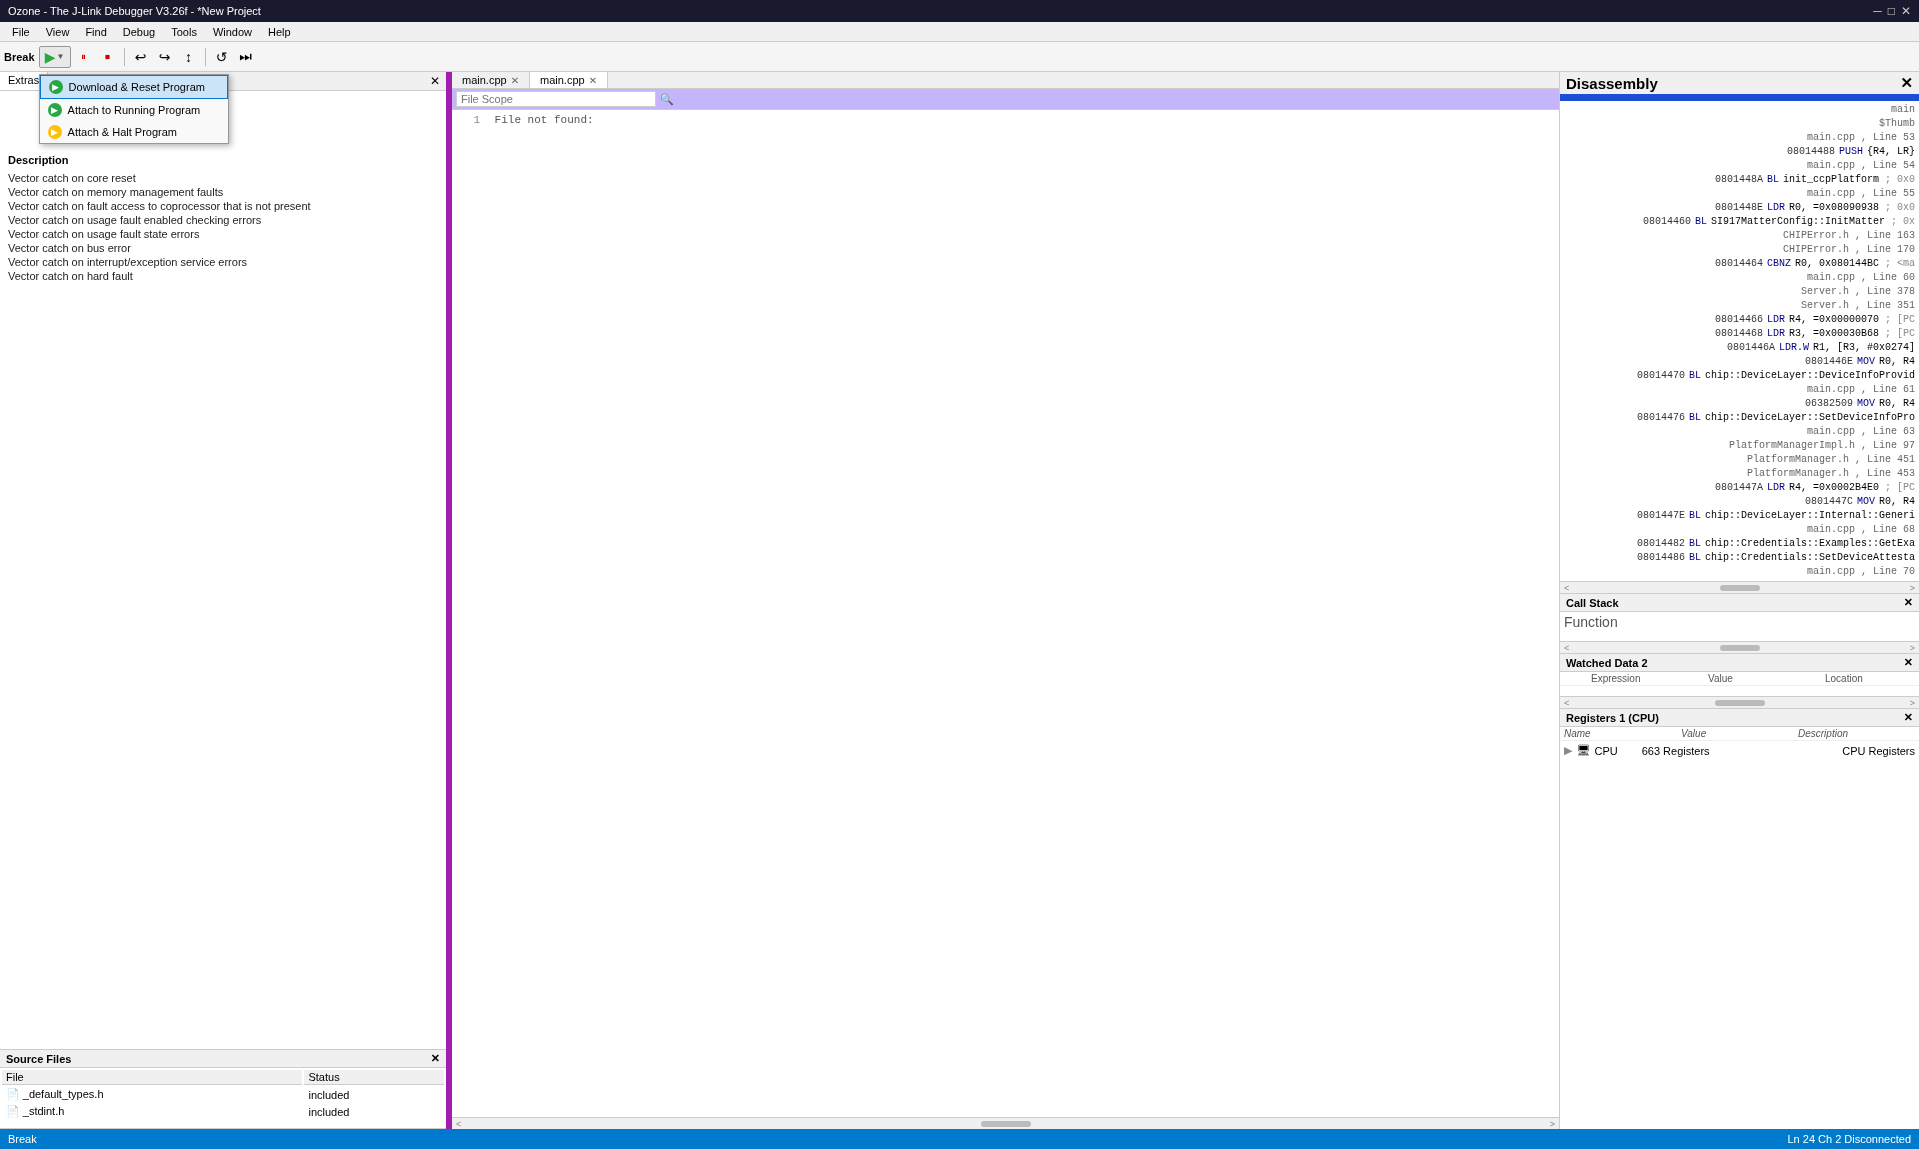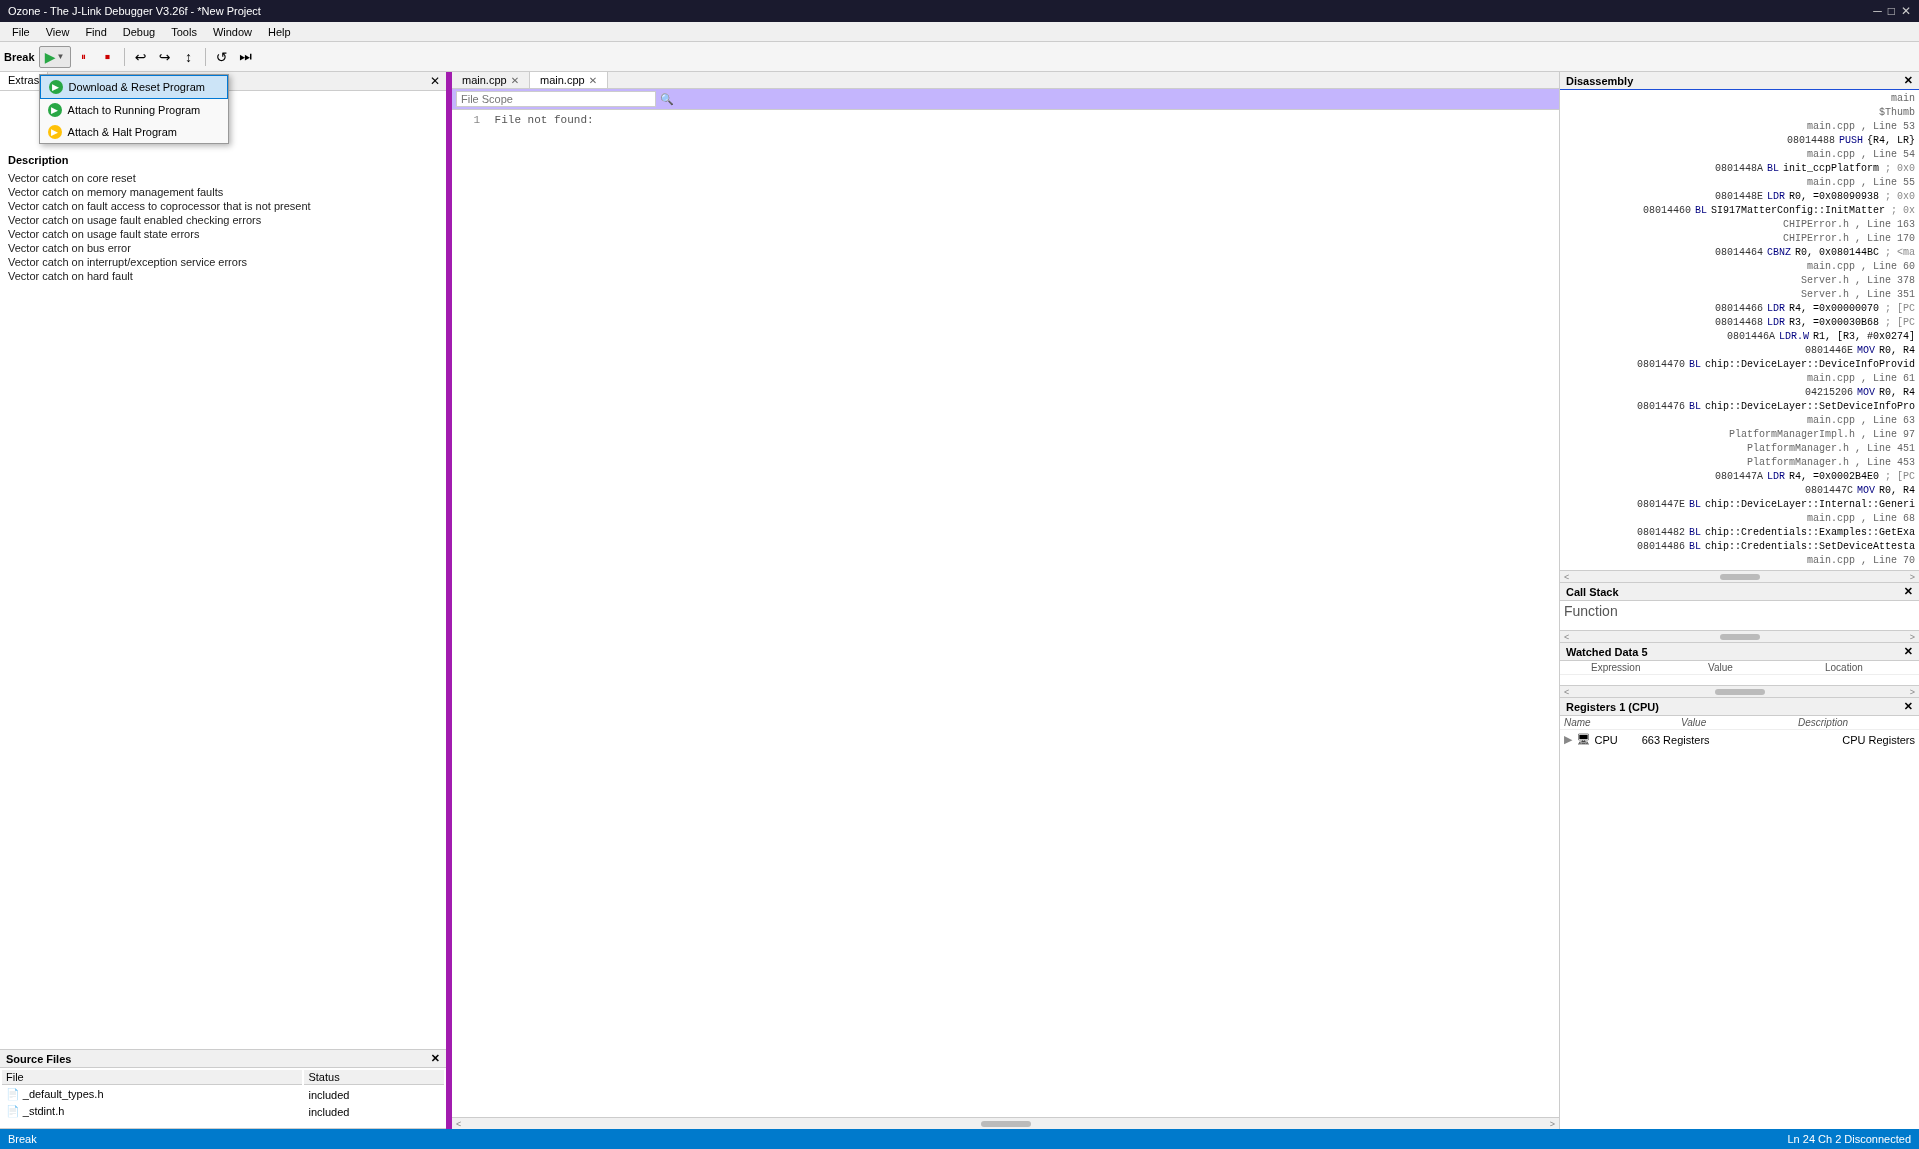--- a/index.html
+++ b/index.html
@@ -303,25 +303,25 @@
 
     
     .disassembly-section {
       flex: 0 0 430px;
       border-bottom: 1px solid #ccc;
       display: flex;
       flex-direction: column;
     }
     .disassembly-header {
       background: #f0f0f0;
-      border-bottom: 1px solid #1d4ed8;
-      display: flex;
-      align-items: center;
-      padding: 2px 6px;
-      font-size: 11px;
+      border-bottom: 7px solid #1d4ed8;
+      display: flex;
+      align-items: center;
+      padding: 2px 6px;
+      font-size: 15px;
       font-weight: bold;
     }
     .disassembly-content {
       flex: 1;
       overflow-y: auto;
       font-family: 'Courier New', monospace;
       font-size: 10px;
       padding: 2px 4px;
       background: #fff;
     }
@@ -629,21 +629,21 @@
         <div class="dis-line"><span class="dis-addr"> 08014464</span><span class="dis-mnem">CBNZ</span><span class="dis-op">R0, 0x080144BC</span><span style="color:#888;">  ; &lt;ma</span></div>
         <div class="dis-line comment">main.cpp , Line 60</div>
         <div class="dis-line comment">Server.h , Line 378</div>
         <div class="dis-line comment">Server.h , Line 351</div>
         <div class="dis-line"><span class="dis-addr"> 08014466</span><span class="dis-mnem">LDR</span><span class="dis-op">R4, =0x00000070</span><span style="color:#888;">  ; [PC</span></div>
         <div class="dis-line"><span class="dis-addr"> 08014468</span><span class="dis-mnem">LDR</span><span class="dis-op">R3, =0x00030B68</span><span style="color:#888;">  ; [PC</span></div>
         <div class="dis-line"><span class="dis-addr"> 0801446A</span><span class="dis-mnem">LDR.W</span><span class="dis-op">R1, [R3, #0x0274]</span></div>
         <div class="dis-line"><span class="dis-addr"> 0801446E</span><span class="dis-mnem">MOV</span><span class="dis-op">R0, R4</span></div>
         <div class="dis-line"><span class="dis-addr"> 08014470</span><span class="dis-mnem">BL</span><span class="dis-op">chip::DeviceLayer::DeviceInfoProvid</span></div>
         <div class="dis-line comment">main.cpp , Line 61</div>
-        <div class="dis-line"><span class="dis-addr"> 04215206</span><span class="dis-mnem">MOV</span><span class="dis-op">R0, R4</span></div>
+        <div class="dis-line"><span class="dis-addr"> 06382509</span><span class="dis-mnem">MOV</span><span class="dis-op">R0, R4</span></div>
         <div class="dis-line"><span class="dis-addr"> 08014476</span><span class="dis-mnem">BL</span><span class="dis-op">chip::DeviceLayer::SetDeviceInfoPro</span></div>
         <div class="dis-line comment">main.cpp , Line 63</div>
         <div class="dis-line comment">PlatformManagerImpl.h , Line 97</div>
         <div class="dis-line comment">PlatformManager.h , Line 451</div>
         <div class="dis-line comment">PlatformManager.h , Line 453</div>
         <div class="dis-line"><span class="dis-addr"> 0801447A</span><span class="dis-mnem">LDR</span><span class="dis-op">R4, =0x0002B4E0</span><span style="color:#888;">  ; [PC</span></div>
         <div class="dis-line"><span class="dis-addr"> 0801447C</span><span class="dis-mnem">MOV</span><span class="dis-op">R0, R4</span></div>
         <div class="dis-line"><span class="dis-addr"> 0801447E</span><span class="dis-mnem">BL</span><span class="dis-op">chip::DeviceLayer::Internal::Generi</span></div>
         <div class="dis-line comment">main.cpp , Line 68</div>
         <div class="dis-line"><span class="dis-addr"> 08014482</span><span class="dis-mnem">BL</span><span class="dis-op">chip::Credentials::Examples::GetExa</span></div>
@@ -668,21 +668,21 @@
       </div>
       <div style="height:12px; background:#f0f0f0; border-top:1px solid #ccc; display:flex; align-items:center; justify-content:space-between; padding:0 4px;">
         <span style="font-size:9px; color:#888;">&lt;</span>
         <div style="width:40px; height:6px; background:#bbb; border-radius:3px;"></div>
         <span style="font-size:9px; color:#888;">&gt;</span>
       </div>
     </div>
 
     <div class="watched-section">
       <div class="watched-header">
-        <span>Watched Data 5</span>
+        <span>Watched Data 2</span>
         <div style="margin-left:auto; cursor:pointer;">✕</div>
       </div>
       <div class="watched-cols">
         <span class="watched-col">Expression</span>
         <span class="watched-col">Value</span>
         <span class="watched-col">Location</span>
       </div>
       <div style="height:12px; background:#f0f0f0; border-top:1px solid #ccc; display:flex; align-items:center; justify-content:space-between; padding:0 4px; margin-top:auto;">
         <span style="font-size:9px; color:#888;">&lt;</span>
         <div style="width:50px; height:6px; background:#bbb; border-radius:3px;"></div>

